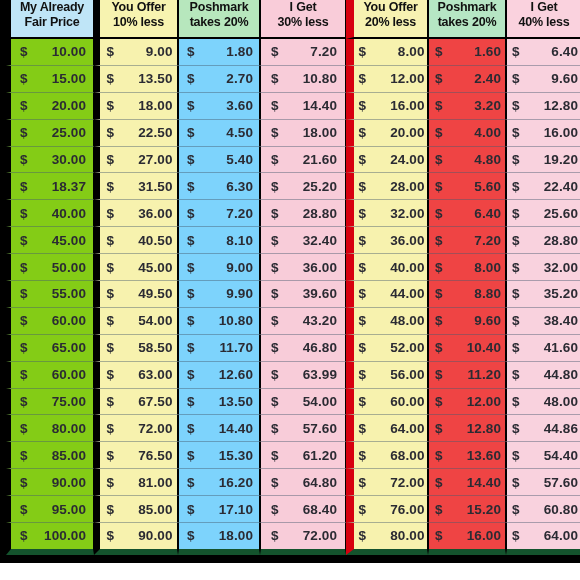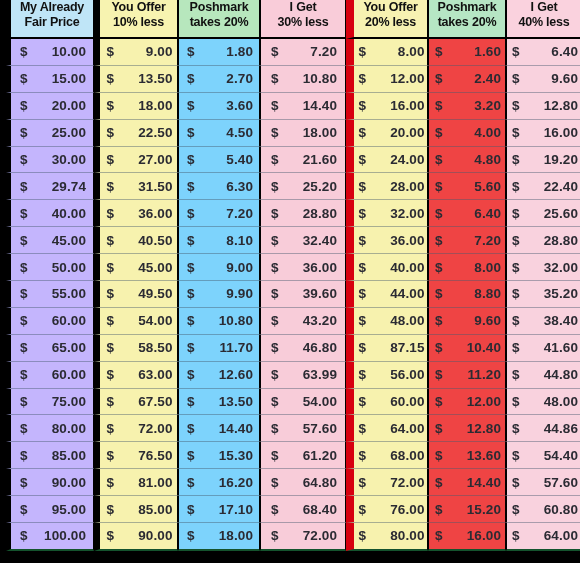--- a/index.html
+++ b/index.html
@@ -92,21 +92,21 @@
     font-size: 13.5px;
     font-weight: bold;
     color: #2b2b33;
     border-left: 1px solid #000000;
     border-right: 1px solid #000000;
     border-bottom: 1px solid rgba(70,90,110,.45);
     white-space: nowrap;
     letter-spacing: 0.1px;
   }
   tbody tr:last-child td {
-    border-bottom: 2px solid #14532d;
+    border-bottom: 6px solid #14532d;
   }
 
   
   .money {
     display: inline-block;
     width: 68px;
     text-align: left;
     padding-left: 2px;
     box-sizing: border-box;
   }
@@ -115,21 +115,21 @@
     width: 22px;
     text-align: left;
   }
   .money .num {
     display: inline-block;
     width: 44px;
     text-align: right;
   }
 
   
-  .col-blue   { background: #c4b5fd; }
+  .col-blue   { background: #84cc16; }
   .col-yellow { background: #f7f2ae; }
   .col-green  { background: #7dd3fc; }
   .col-pink   { background: #f8ccd9; }
 
   thead .col-blue   { background: #bfe5f7; }
   thead .col-yellow { background: #f7f3b0; }
   thead .col-green  { background: #b7e7bd; }
   thead .col-pink   { background: #f9ccd9; }
 
   
@@ -237,21 +237,21 @@
           <tr>
             <td class="col-blue edge-left"><span class="money"><span class="sym">$</span><span class="num">30.00</span></span></td>
             <td class="col-yellow sep-left-heavy"><span class="money"><span class="sym">$</span><span class="num">27.00</span></span></td>
             <td class="col-green"><span class="money"><span class="sym">$</span><span class="num">5.40</span></span></td>
             <td class="col-pink"><span class="money"><span class="sym">$</span><span class="num">21.60</span></span></td>
             <td class="col-yellow2 sep-red"><span class="money"><span class="sym">$</span><span class="num">24.00</span></span></td>
             <td class="col-green2"><span class="money"><span class="sym">$</span><span class="num">4.80</span></span></td>
             <td class="col-pink2 edge-right"><span class="money"><span class="sym">$</span><span class="num">19.20</span></span></td>
           </tr>
           <tr>
-            <td class="col-blue edge-left"><span class="money"><span class="sym">$</span><span class="num">29.74</span></span></td>
+            <td class="col-blue edge-left"><span class="money"><span class="sym">$</span><span class="num">18.37</span></span></td>
             <td class="col-yellow sep-left-heavy"><span class="money"><span class="sym">$</span><span class="num">31.50</span></span></td>
             <td class="col-green"><span class="money"><span class="sym">$</span><span class="num">6.30</span></span></td>
             <td class="col-pink"><span class="money"><span class="sym">$</span><span class="num">25.20</span></span></td>
             <td class="col-yellow2 sep-red"><span class="money"><span class="sym">$</span><span class="num">28.00</span></span></td>
             <td class="col-green2"><span class="money"><span class="sym">$</span><span class="num">5.60</span></span></td>
             <td class="col-pink2 edge-right"><span class="money"><span class="sym">$</span><span class="num">22.40</span></span></td>
           </tr>
           <tr>
             <td class="col-blue edge-left"><span class="money"><span class="sym">$</span><span class="num">40.00</span></span></td>
             <td class="col-yellow sep-left-heavy"><span class="money"><span class="sym">$</span><span class="num">36.00</span></span></td>
@@ -295,21 +295,21 @@
             <td class="col-pink"><span class="money"><span class="sym">$</span><span class="num">43.20</span></span></td>
             <td class="col-yellow2 sep-red"><span class="money"><span class="sym">$</span><span class="num">48.00</span></span></td>
             <td class="col-green2"><span class="money"><span class="sym">$</span><span class="num">9.60</span></span></td>
             <td class="col-pink2 edge-right"><span class="money"><span class="sym">$</span><span class="num">38.40</span></span></td>
           </tr>
           <tr>
             <td class="col-blue edge-left"><span class="money"><span class="sym">$</span><span class="num">65.00</span></span></td>
             <td class="col-yellow sep-left-heavy"><span class="money"><span class="sym">$</span><span class="num">58.50</span></span></td>
             <td class="col-green"><span class="money"><span class="sym">$</span><span class="num">11.70</span></span></td>
             <td class="col-pink"><span class="money"><span class="sym">$</span><span class="num">46.80</span></span></td>
-            <td class="col-yellow2 sep-red"><span class="money"><span class="sym">$</span><span class="num">87.15</span></span></td>
+            <td class="col-yellow2 sep-red"><span class="money"><span class="sym">$</span><span class="num">52.00</span></span></td>
             <td class="col-green2"><span class="money"><span class="sym">$</span><span class="num">10.40</span></span></td>
             <td class="col-pink2 edge-right"><span class="money"><span class="sym">$</span><span class="num">41.60</span></span></td>
           </tr>
           <tr>
             <td class="col-blue edge-left"><span class="money"><span class="sym">$</span><span class="num">60.00</span></span></td>
             <td class="col-yellow sep-left-heavy"><span class="money"><span class="sym">$</span><span class="num">63.00</span></span></td>
             <td class="col-green"><span class="money"><span class="sym">$</span><span class="num">12.60</span></span></td>
             <td class="col-pink"><span class="money"><span class="sym">$</span><span class="num">63.99</span></span></td>
             <td class="col-yellow2 sep-red"><span class="money"><span class="sym">$</span><span class="num">56.00</span></span></td>
             <td class="col-green2"><span class="money"><span class="sym">$</span><span class="num">11.20</span></span></td>

